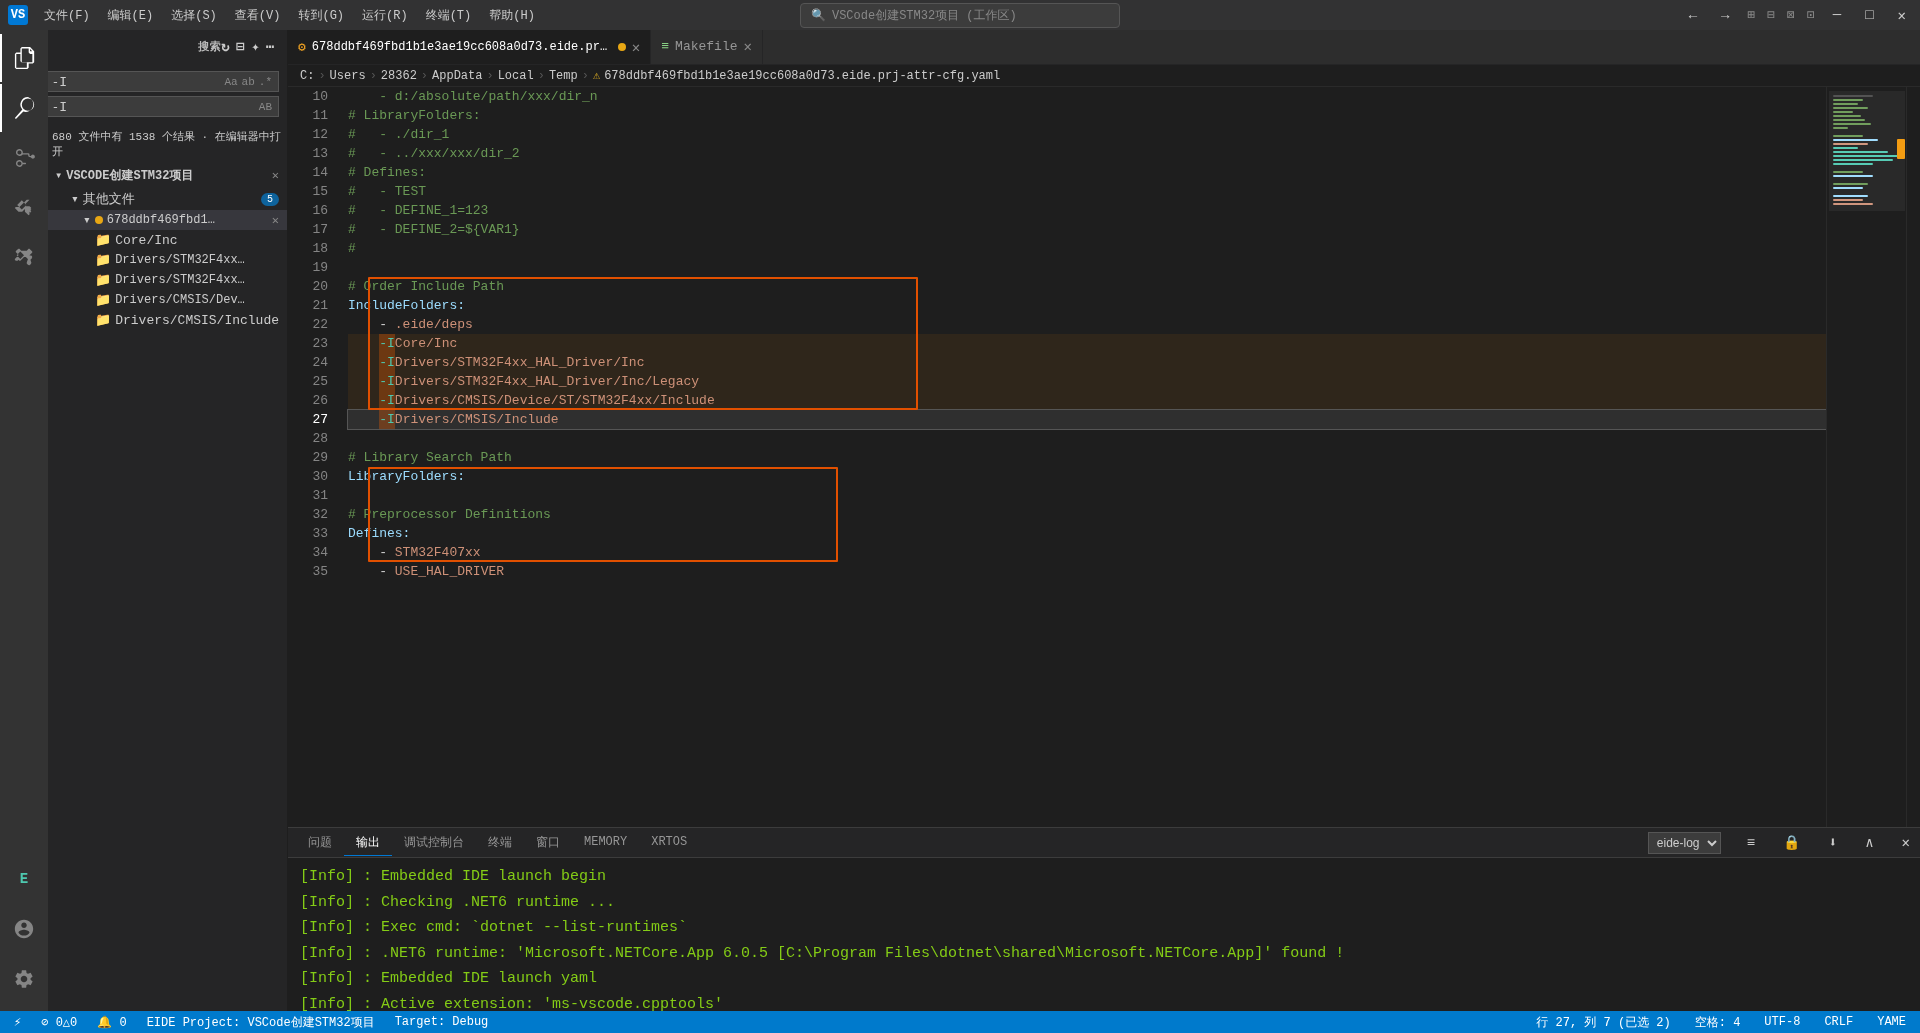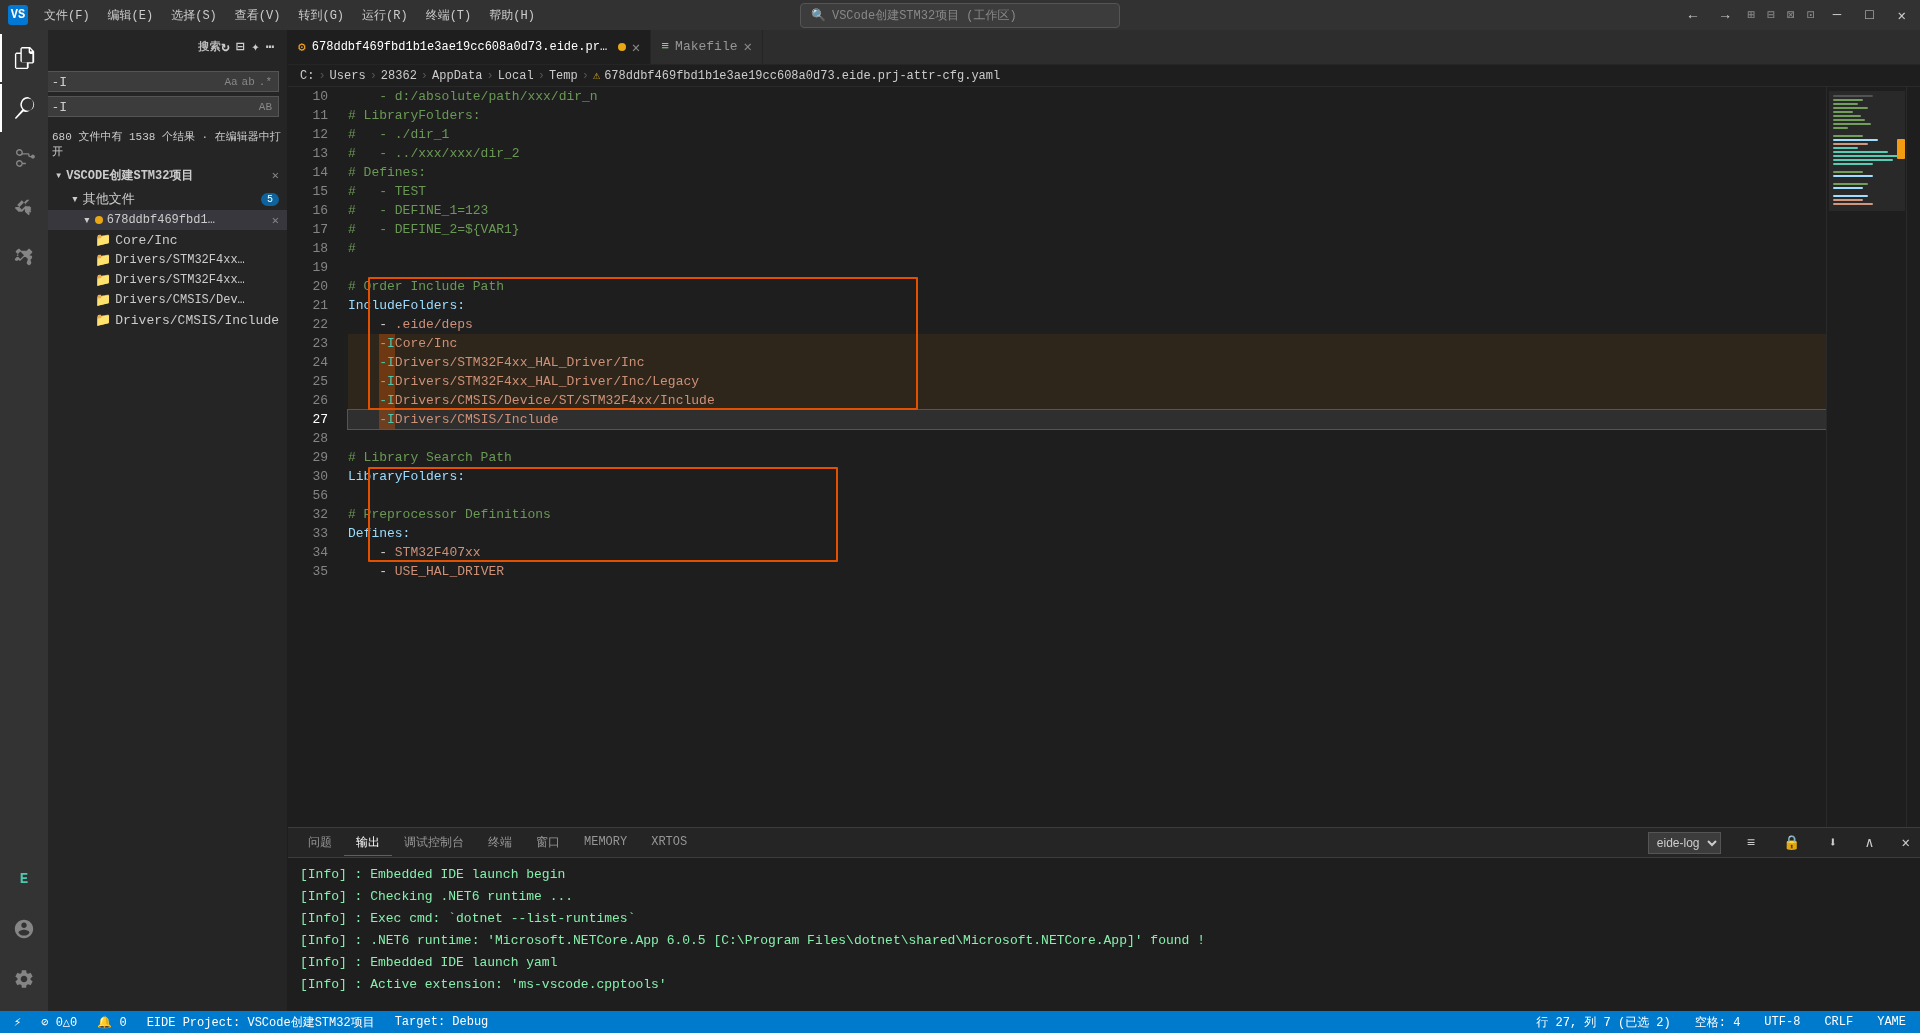--- a/index.html
+++ b/index.html
@@ -447,23 +447,23 @@
     .panel-tab-icon {
       color: #ccc;
       font-size: 14px;
       cursor: pointer;
       padding: 2px;
     }
     .panel-content {
       flex: 1;
       overflow-y: auto;
       padding: 6px 12px;
-      font-size: 13px;
+      font-size: 15px;
       line-height: 1.7;
-      color: #86efac;
+      color: #84cc16;
     }
     .panel-line { white-space: pre-wrap; }
 
     
     .status-bar {
       height: 22px;
       background: #007acc;
       display: flex;
       align-items: center;
       padding: 0 8px;
@@ -701,21 +701,21 @@
         <div>21</div>
         <div>22</div>
         <div>23</div>
         <div>24</div>
         <div>25</div>
         <div>26</div>
         <div style="color:#fff;">27</div>
         <div>28</div>
         <div>29</div>
         <div>30</div>
-        <div>56</div>
+        <div>31</div>
         <div>32</div>
         <div>33</div>
         <div>34</div>
         <div>35</div>
       </div>
 
       <div class="code-area" style="position:relative;">
 
         <div style="position:absolute;left:30px;top:190px;width:550px;height:133px;border:2px solid #e25000;border-radius:1px;pointer-events:none;z-index:5;"></div>
 

